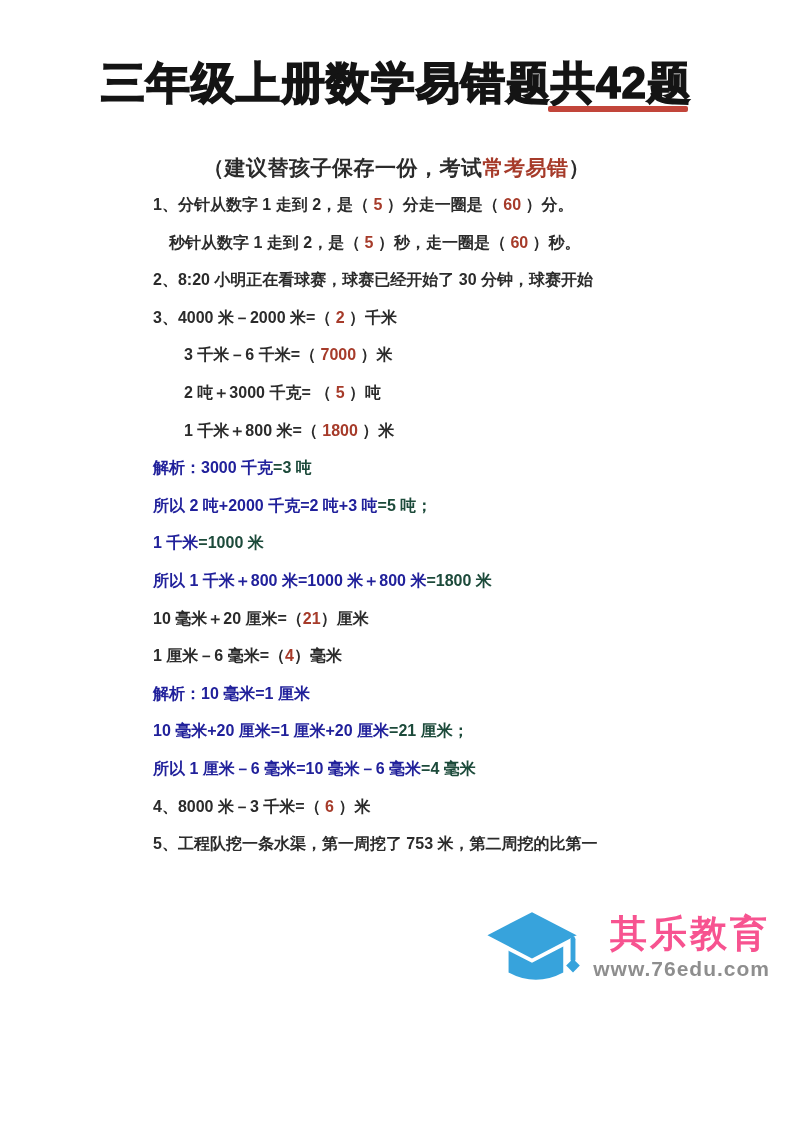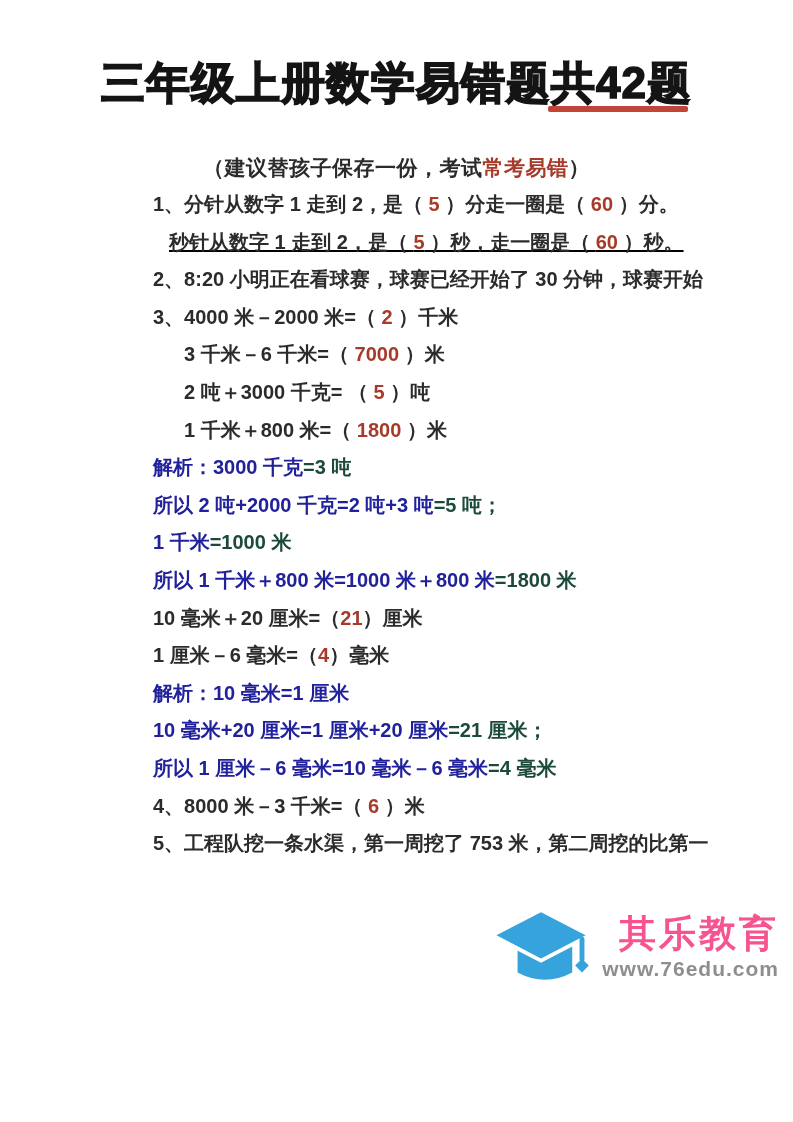--- a/index.html
+++ b/index.html
@@ -56,35 +56,35 @@
   }
   .problem-list{
     position:absolute;
     left:153px;top:186px;
     width:560px;
   }
   .line{
     margin:0;
     height:37.6px;
     line-height:37.6px;
-    font-size:20px;
+    font-size:16px;
     white-space:pre;
   }
   .line.question{font-weight:600;}
   .line.analysis{font-weight:700;}
   .ind-0{padding-left:0;}
-  .ind-1{padding-left:16px;text-decoration:underline;}
+  .ind-1{padding-left:16px;}
   .ind-2{padding-left:31px;}
   .c-black{color:var(--body);}
   .c-red{color:var(--red);}
   .c-blue{color:var(--blue);}
   .c-green{color:var(--green);}
   .brand-logo{
     position:absolute;
-    right:14px;bottom:8px;
+    right:23px;bottom:8px;
     display:flex;
     align-items:center;
     gap:8px;
     margin-top:32px;
   }
   .cap-icon{display:block;}
   .brand-text{display:flex;flex-direction:column;align-items:flex-end;}
   .brand-name{
     font-size:37px;
     font-weight:900;

